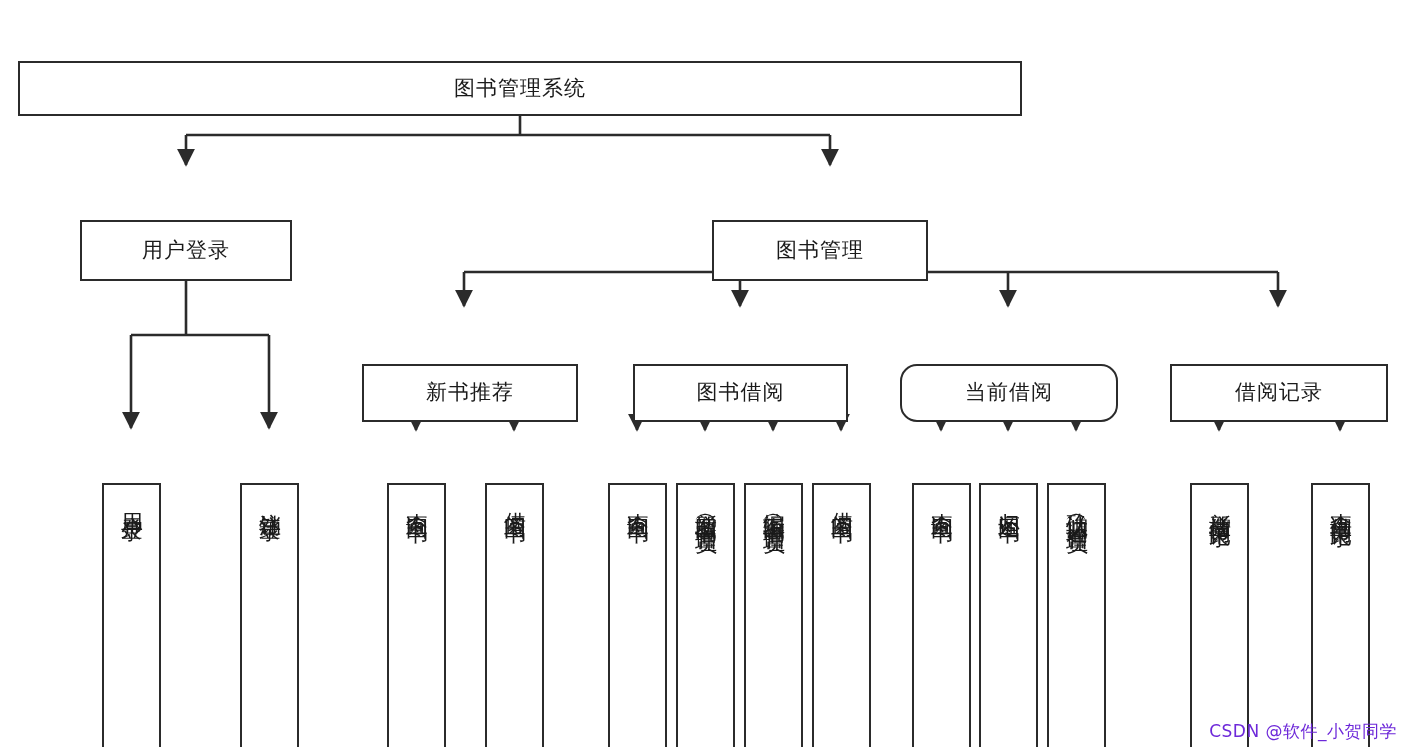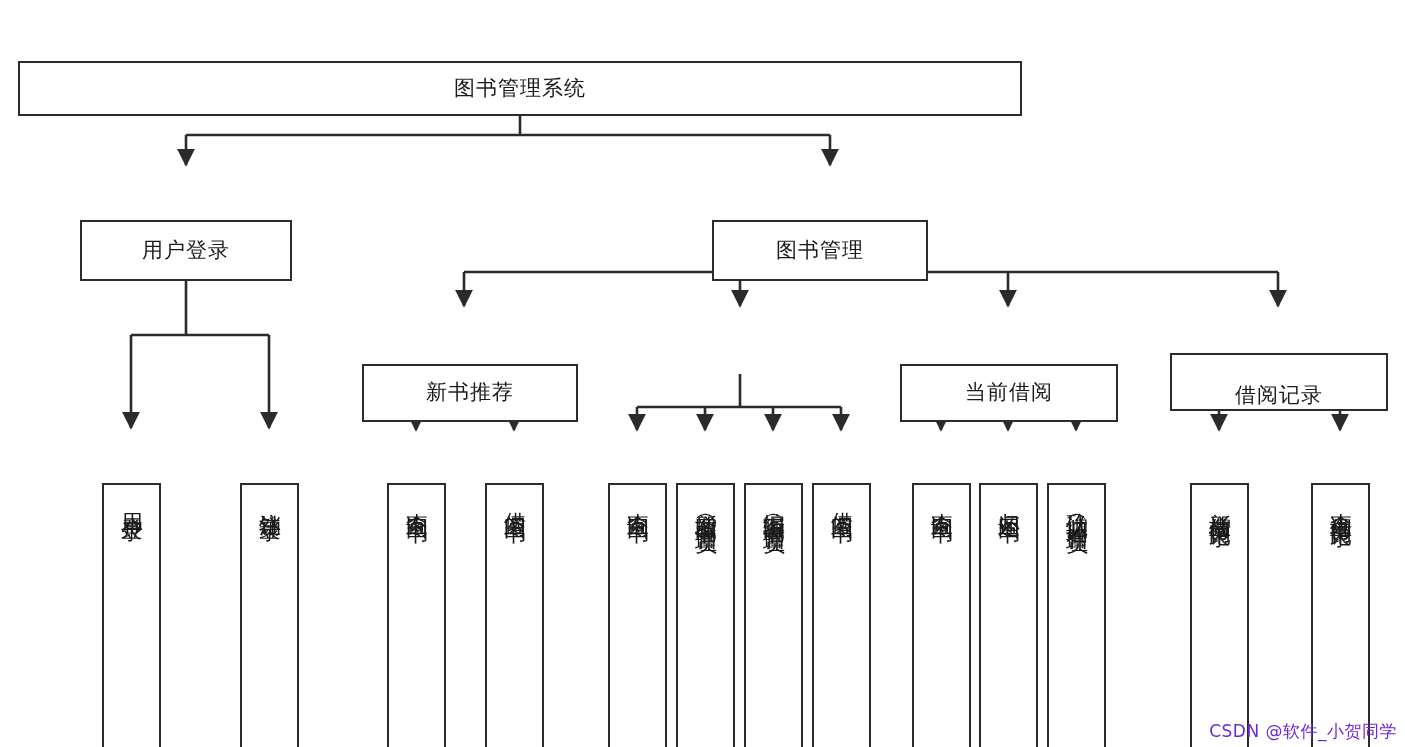--- a/index.html
+++ b/index.html
@@ -136,26 +136,29 @@
   </div>
 
   <div class="node horizontal" style="left:712px; top:172px; width:216px; height:61px;">
     <span class="node-label">图书管理</span>
   </div>
 
   <div class="node horizontal" style="left:362px; top:316px; width:216px; height:58px;">
     <span class="node-label">新书推荐</span>
   </div>
 
-
-  <div class="node horizontal" style="left:900px; top:316px; width:218px; height:58px;">
+  <div class="node horizontal" style="left:633px; top:316px; width:215px; height:58px;">
+    <span class="node-label">图书借阅</span>
+  </div>
+
+  <div class="node horizontal" style="left:900px; top:316px; width:218px; height:58px;border-radius:17px;">
     <span class="node-label">当前借阅</span>
   </div>
 
-  <div class="node horizontal" style="left:1170px; top:305px; width:218px; height:58px;align-items:flex-end;">
+  <div class="node horizontal" style="left:1170px; top:316px; width:218px; height:58px;">
     <span class="node-label">借阅记录</span>
   </div>
 
   <div class="node vertical" style="left:102px; top:435px; width:59px; height:298px;">
     <span class="node-label">用户登录</span>
   </div>
 
   <div class="node vertical" style="left:240px; top:435px; width:59px; height:298px;">
     <span class="node-label">注销登录</span>
   </div>

